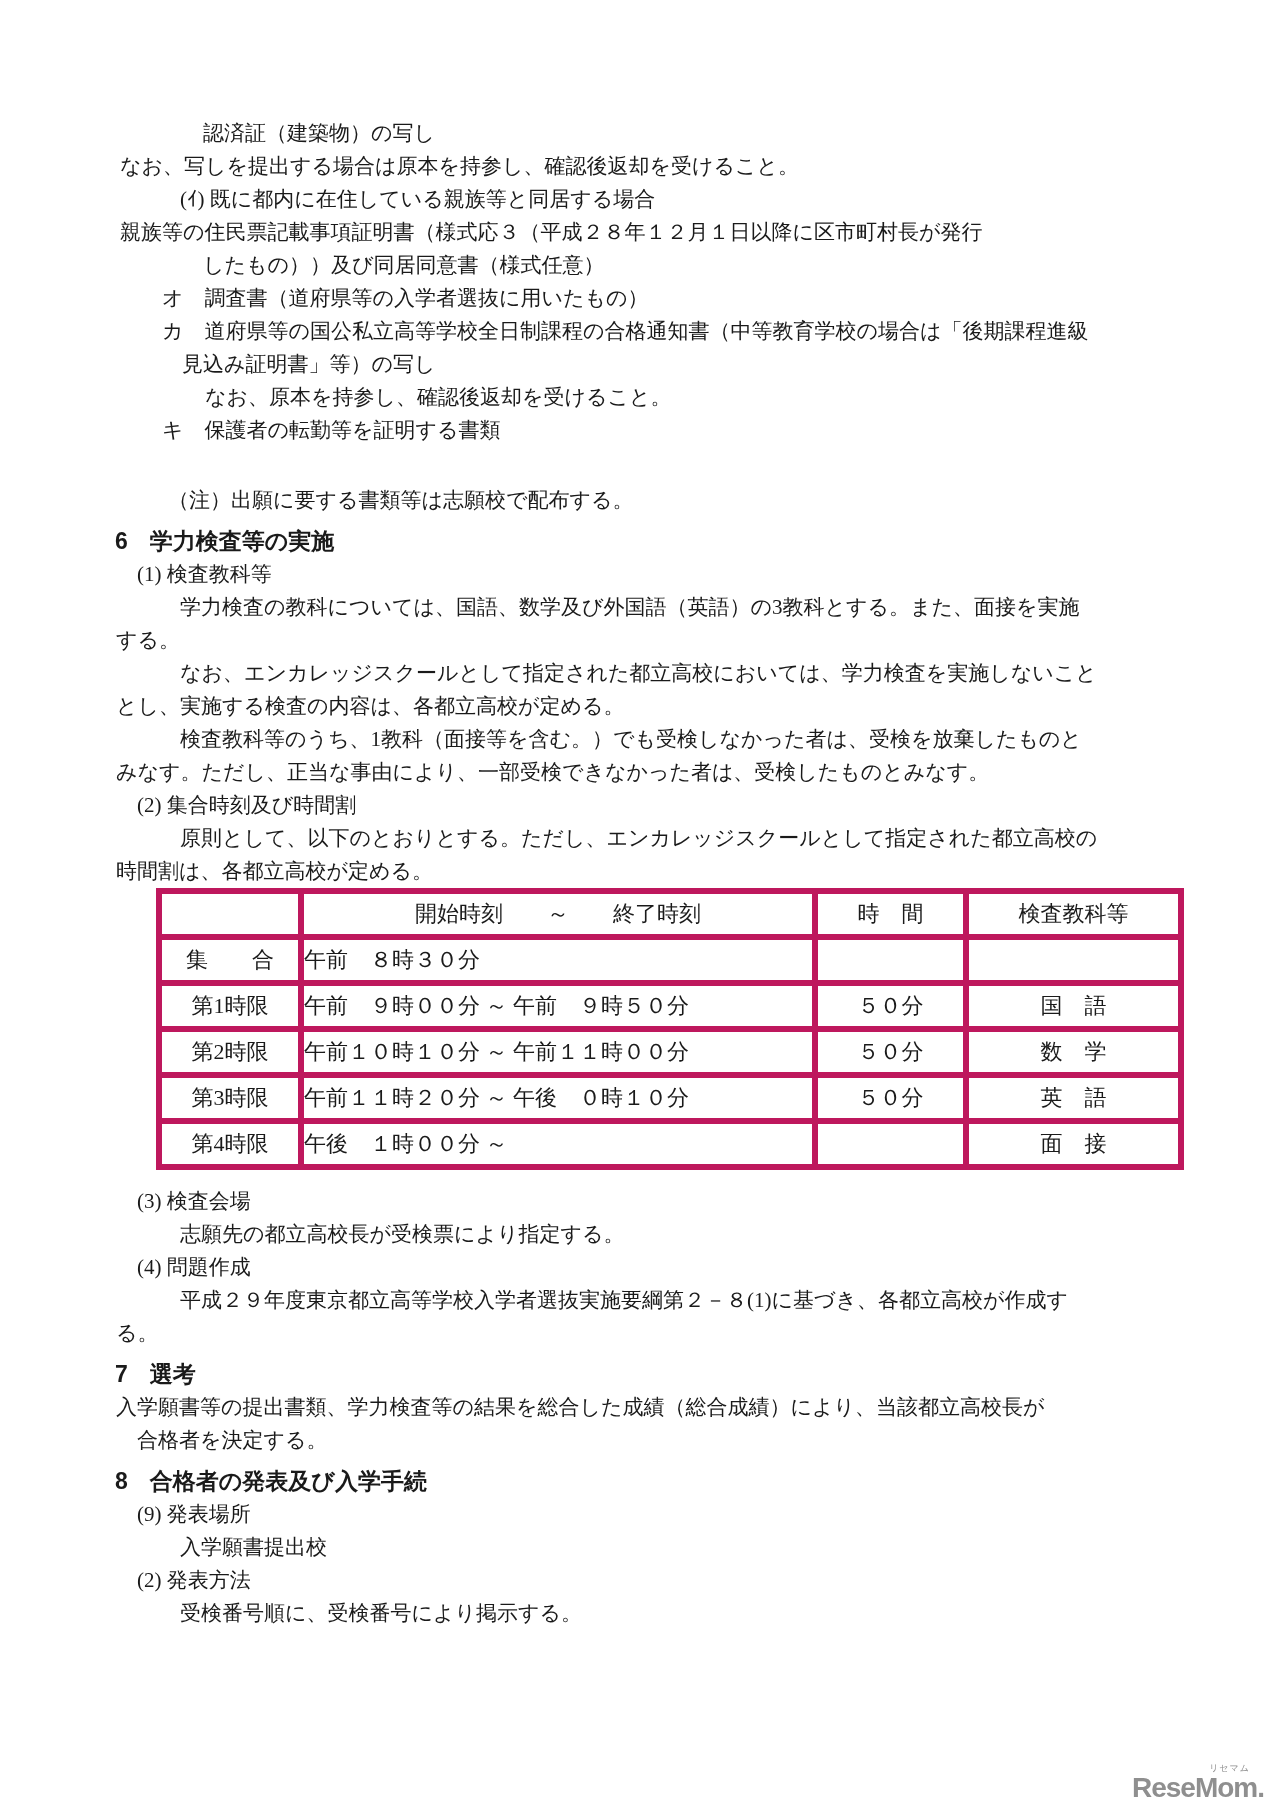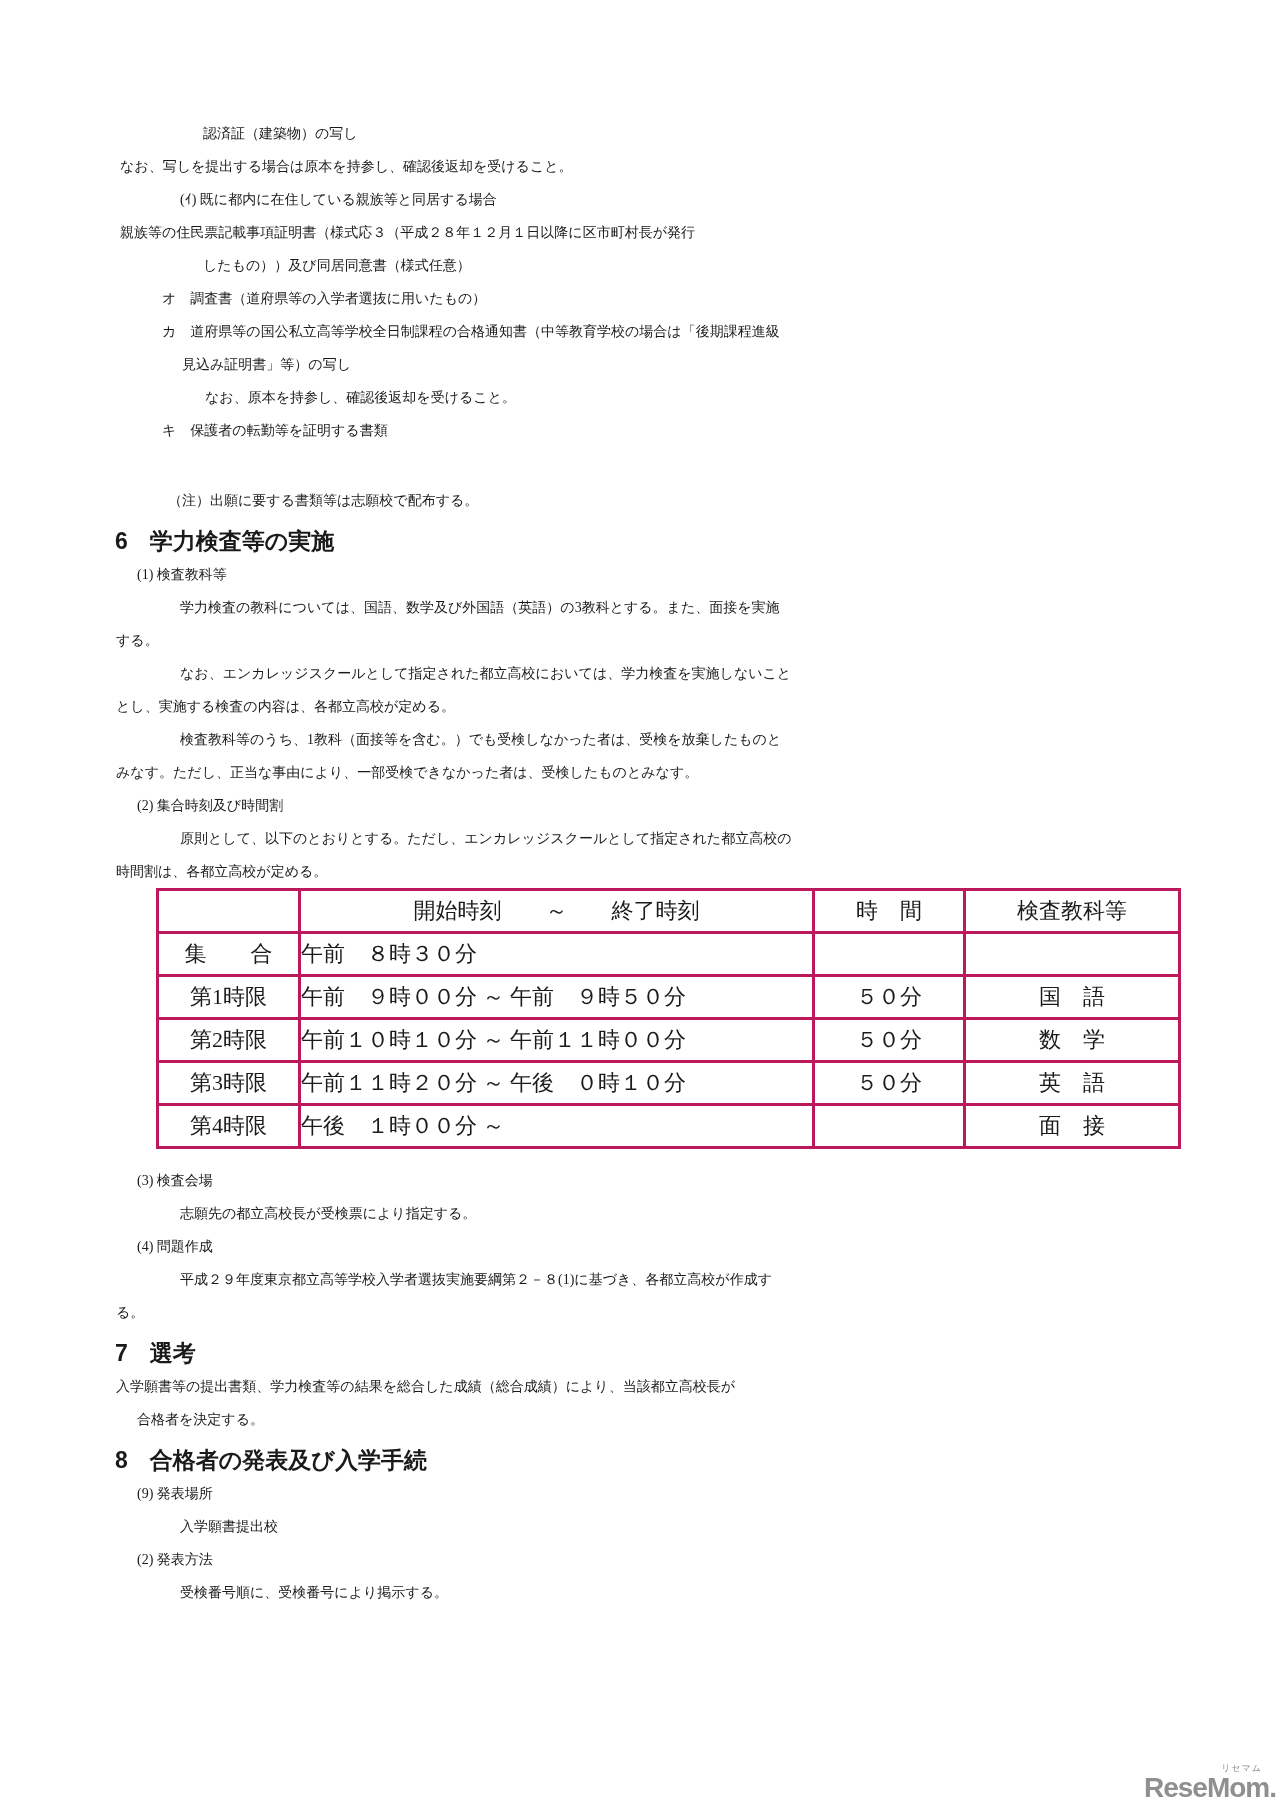--- a/index.html
+++ b/index.html
@@ -8,21 +8,21 @@
     width:1280px; height:1810px;
     margin:0 auto;
     background:#ffffff;
     color:#1a1a1a;
     font-family:"Liberation Serif","DejaVu Serif",serif;
     overflow:hidden;
     box-sizing:border-box;
     padding-top:117px;
   }
   .ln {
-    font-size:14px;
+    font-size:21px;
     line-height:33px;
     height:33px;
     white-space:pre;
   }
   
   .x137{padding-left:137px}
   .x158{padding-left:116px}
   .x162{padding-left:162px}
   .x168{padding-left:168px}
   .x180{padding-left:180px}
@@ -51,34 +51,34 @@
 
   table.sched {
     border-collapse:collapse;
     table-layout:fixed;
     width:1022px;
     margin:0 0 0 156px;
     font-size:22px;
     color:#1a1a1a;
   }
   table.sched td {
-    border:3px solid #be185d;
+    border:6px solid #be185d;
     height:40px;
     padding:0;
     white-space:pre;
     overflow:hidden;
   }
   td.c-label { text-align:center;border-radius:20px; }
   td.c-time  { text-align:left; padding-left:22px; }
   td.c-dur   { text-align:center; }
   td.c-subj  { text-align:center; }
 
   .watermark {
     position:absolute;
-    right:4px; bottom:8px;
+    right:16px; bottom:8px;
     text-align:right;
     font-family:"Liberation Sans","DejaVu Sans",sans-serif;
     line-height:1;
   }
   .wm-ruby {
     display:block;
     font-size:9px;
     letter-spacing:1px;
     margin:0 14px 1px 0;
     text-align:right;

